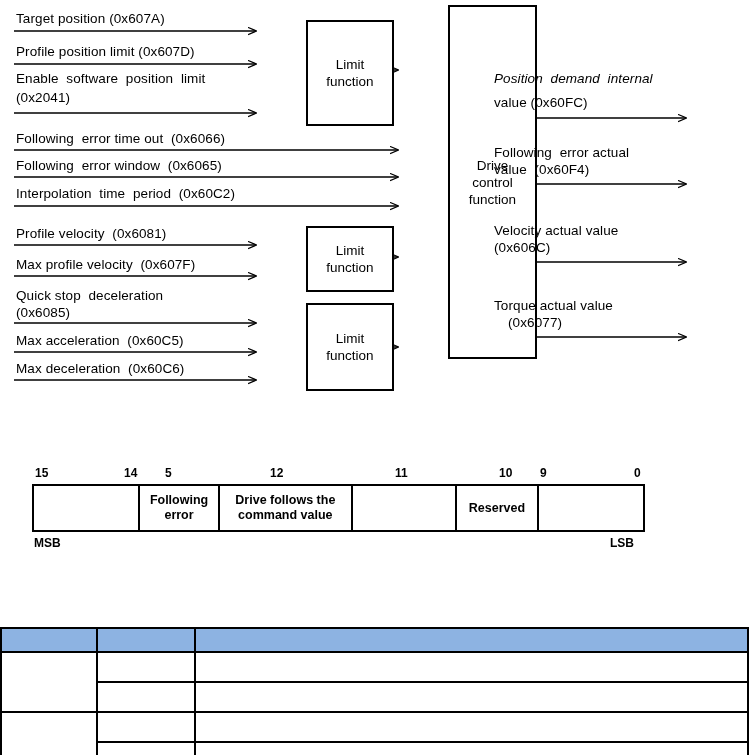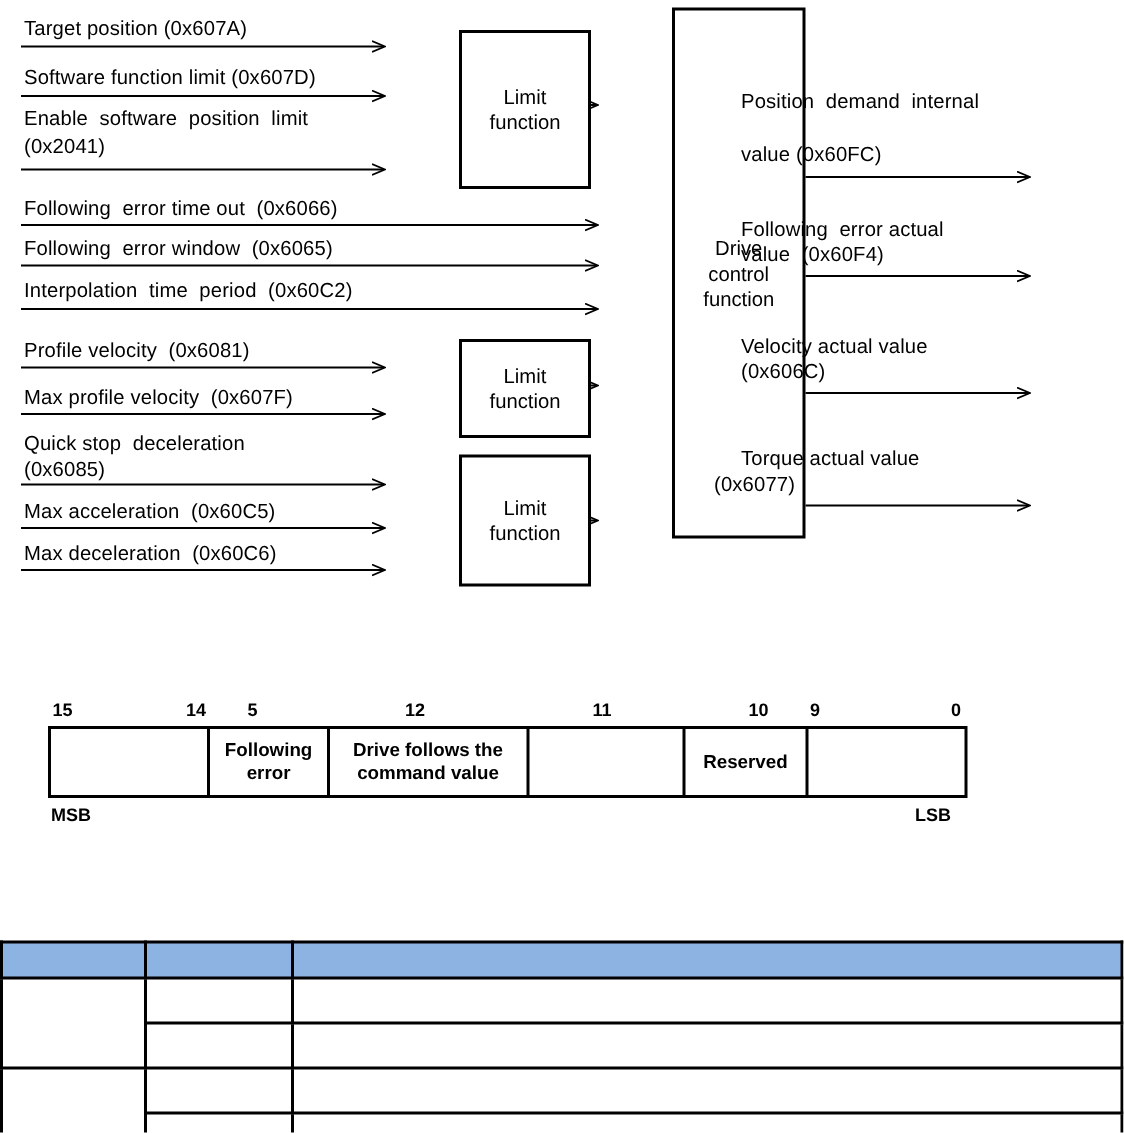--- a/index.html
+++ b/index.html
@@ -163,21 +163,21 @@
     <line x1="345" y1="347" x2="398" y2="347" stroke="#000" stroke-width="1.3" marker-end="url(#ah)"></line>
 
     <line x1="489" y1="118" x2="686" y2="118" stroke="#000" stroke-width="1.3" marker-end="url(#ah)"></line>
     <line x1="489" y1="184" x2="686" y2="184" stroke="#000" stroke-width="1.3" marker-end="url(#ah)"></line>
     <line x1="489" y1="262" x2="686" y2="262" stroke="#000" stroke-width="1.3" marker-end="url(#ah)"></line>
     <line x1="489" y1="337" x2="686" y2="337" stroke="#000" stroke-width="1.3" marker-end="url(#ah)"></line>
   </svg>
 
   <div class="in-label" style="left:16px; top:11px;">Target position (0x607A)</div>
 
-  <div class="in-label" style="left:16px; top:44px;">Software function limit (0x607D)</div>
+  <div class="in-label" style="left:16px; top:44px;">Profile position limit (0x607D)</div>
 
   <div class="in-label" style="left:16px; top:71px;">Enable  software  position  limit</div>
   <div class="in-label" style="left:16px; top:90px;">(0x2041)</div>
 
   <div class="in-label" style="left:16px; top:131px;">Following  error time out  (0x6066)</div>
   <div class="in-label" style="left:16px; top:158px;">Following  error window  (0x6065)</div>
   <div class="in-label" style="left:16px; top:186px;">Interpolation  time  period  (0x60C2)</div>
 
   <div class="in-label" style="left:16px; top:226px;">Profile velocity  (0x6081)</div>
   <div class="in-label" style="left:16px; top:257px;">Max profile velocity  (0x607F)</div>
@@ -209,31 +209,31 @@
   </div>
 
   <div class="fnbox" style="left:400px; top:5px; width:89px; height:354px;">
     <div>
       <span>Drive</span>
       <span>control</span>
       <span>function</span>
     </div>
   </div>
 
-  <div class="out-label" style="left:494px; top:60px;">Position  demand  internal</div>
+  <div class="out-label" style="left:494px; top:71px;font-style:italic;">Position  demand  internal</div>
   <div class="out-label" style="left:494px; top:95px;">value (0x60FC)</div>
 
   <div class="out-label" style="left:494px; top:145px;">Following  error actual</div>
   <div class="out-label" style="left:494px; top:162px;">value  (0x60F4)</div>
 
   <div class="out-label" style="left:494px; top:223px;">Velocity actual value</div>
   <div class="out-label" style="left:494px; top:240px;">(0x606C)</div>
 
   <div class="out-label" style="left:494px; top:298px;">Torque actual value</div>
-  <div class="out-label" style="left:476px; top:315px;">(0x6077)</div>
+  <div class="out-label" style="left:508px; top:315px;">(0x6077)</div>
 
 </div>
 
 <div id="bitfield">
 
   <div class="bit-num" style="left:3px;">15</div>
   <div class="bit-num" style="left:92px;">14</div>
   <div class="bit-num" style="left:133px;">5</div>
   <div class="bit-num" style="left:238px;">12</div>
   <div class="bit-num" style="left:363px;">11</div>

